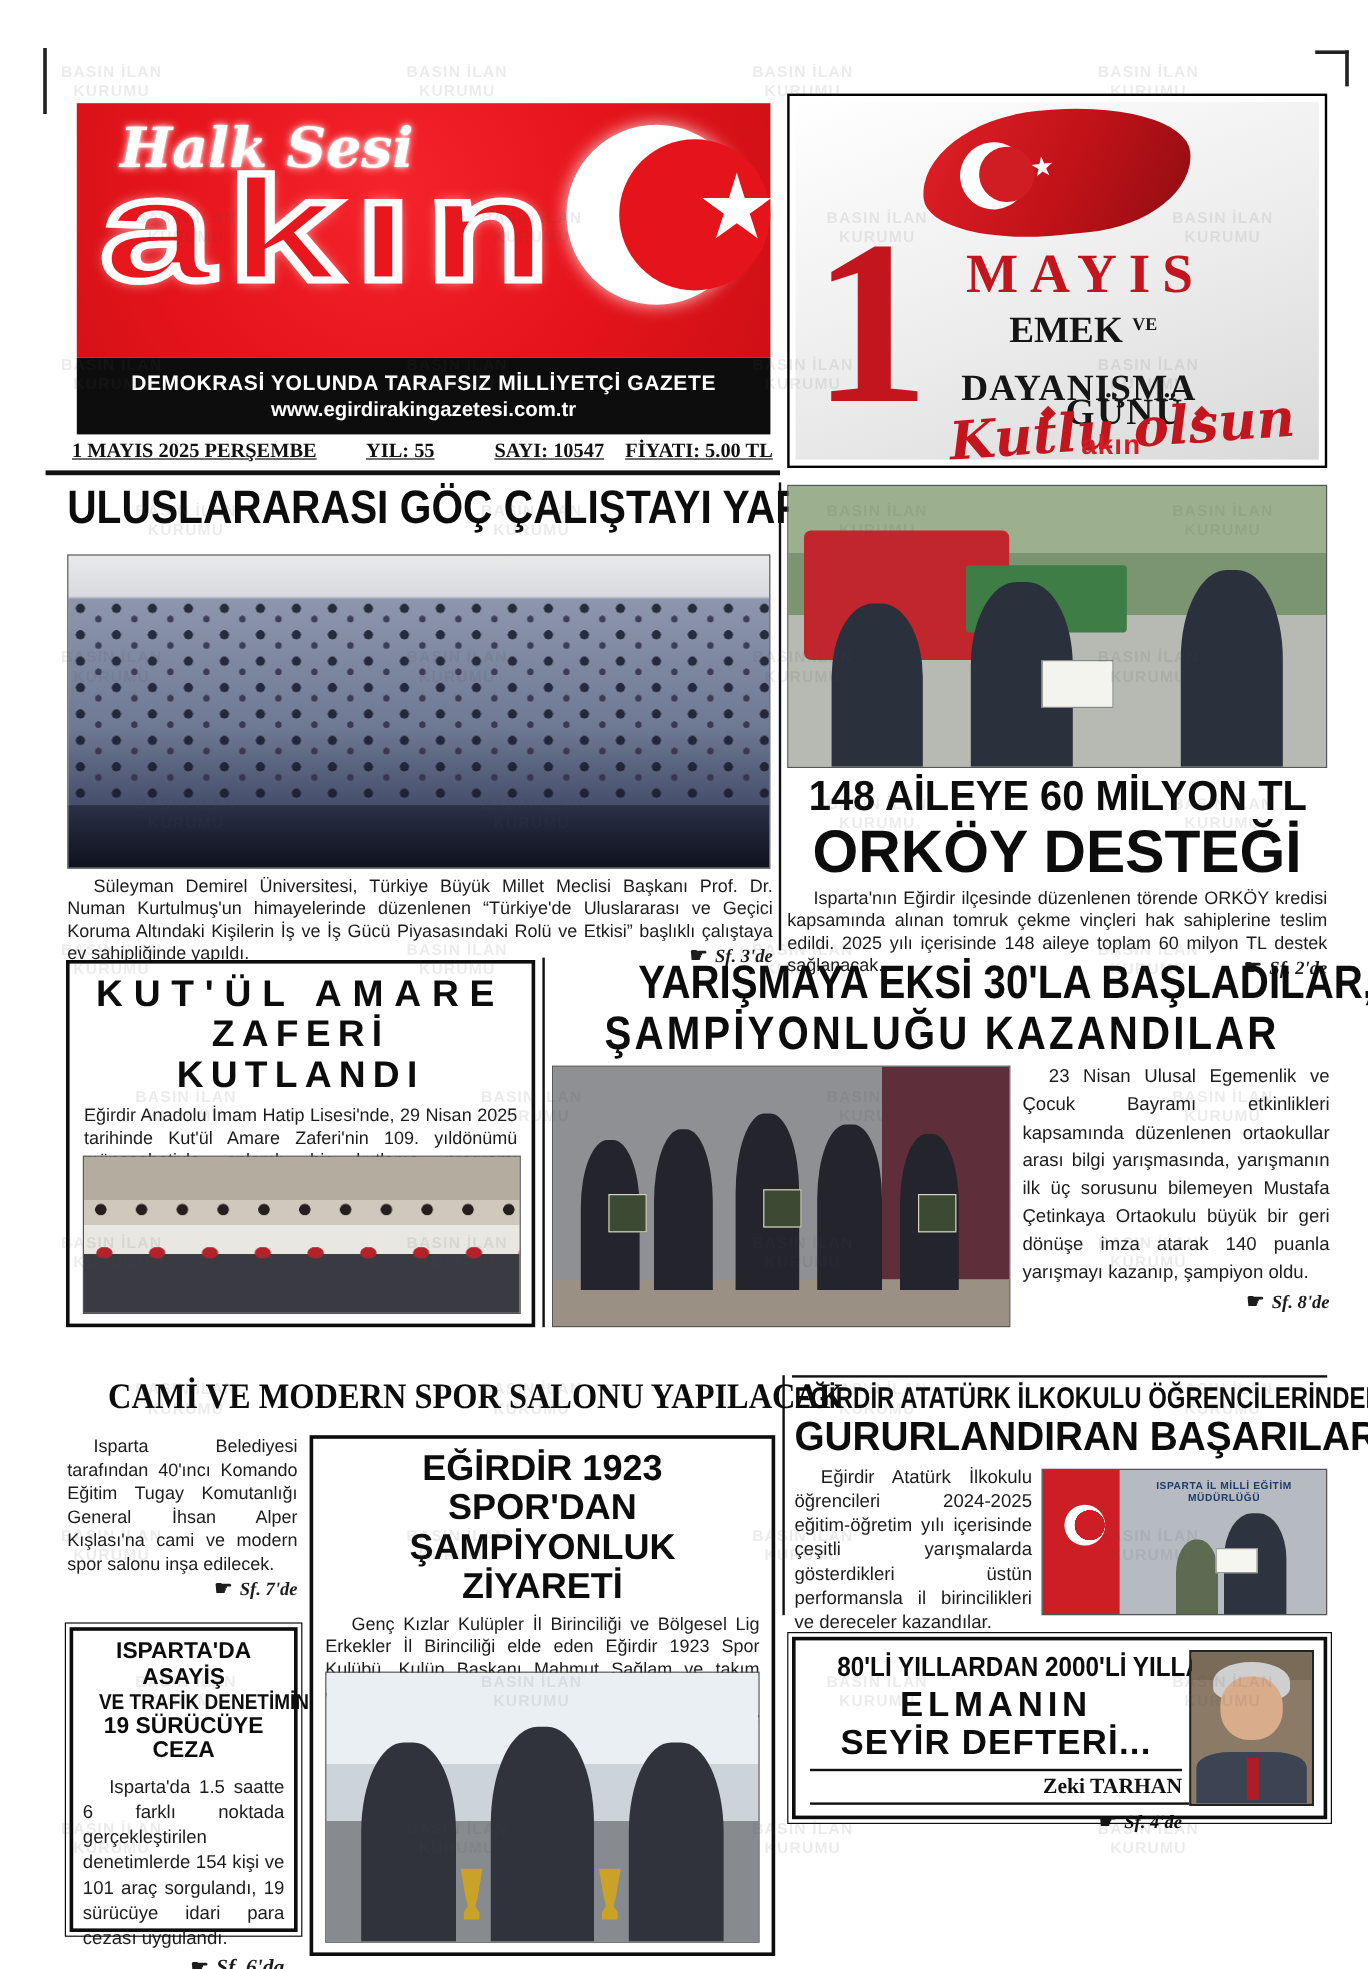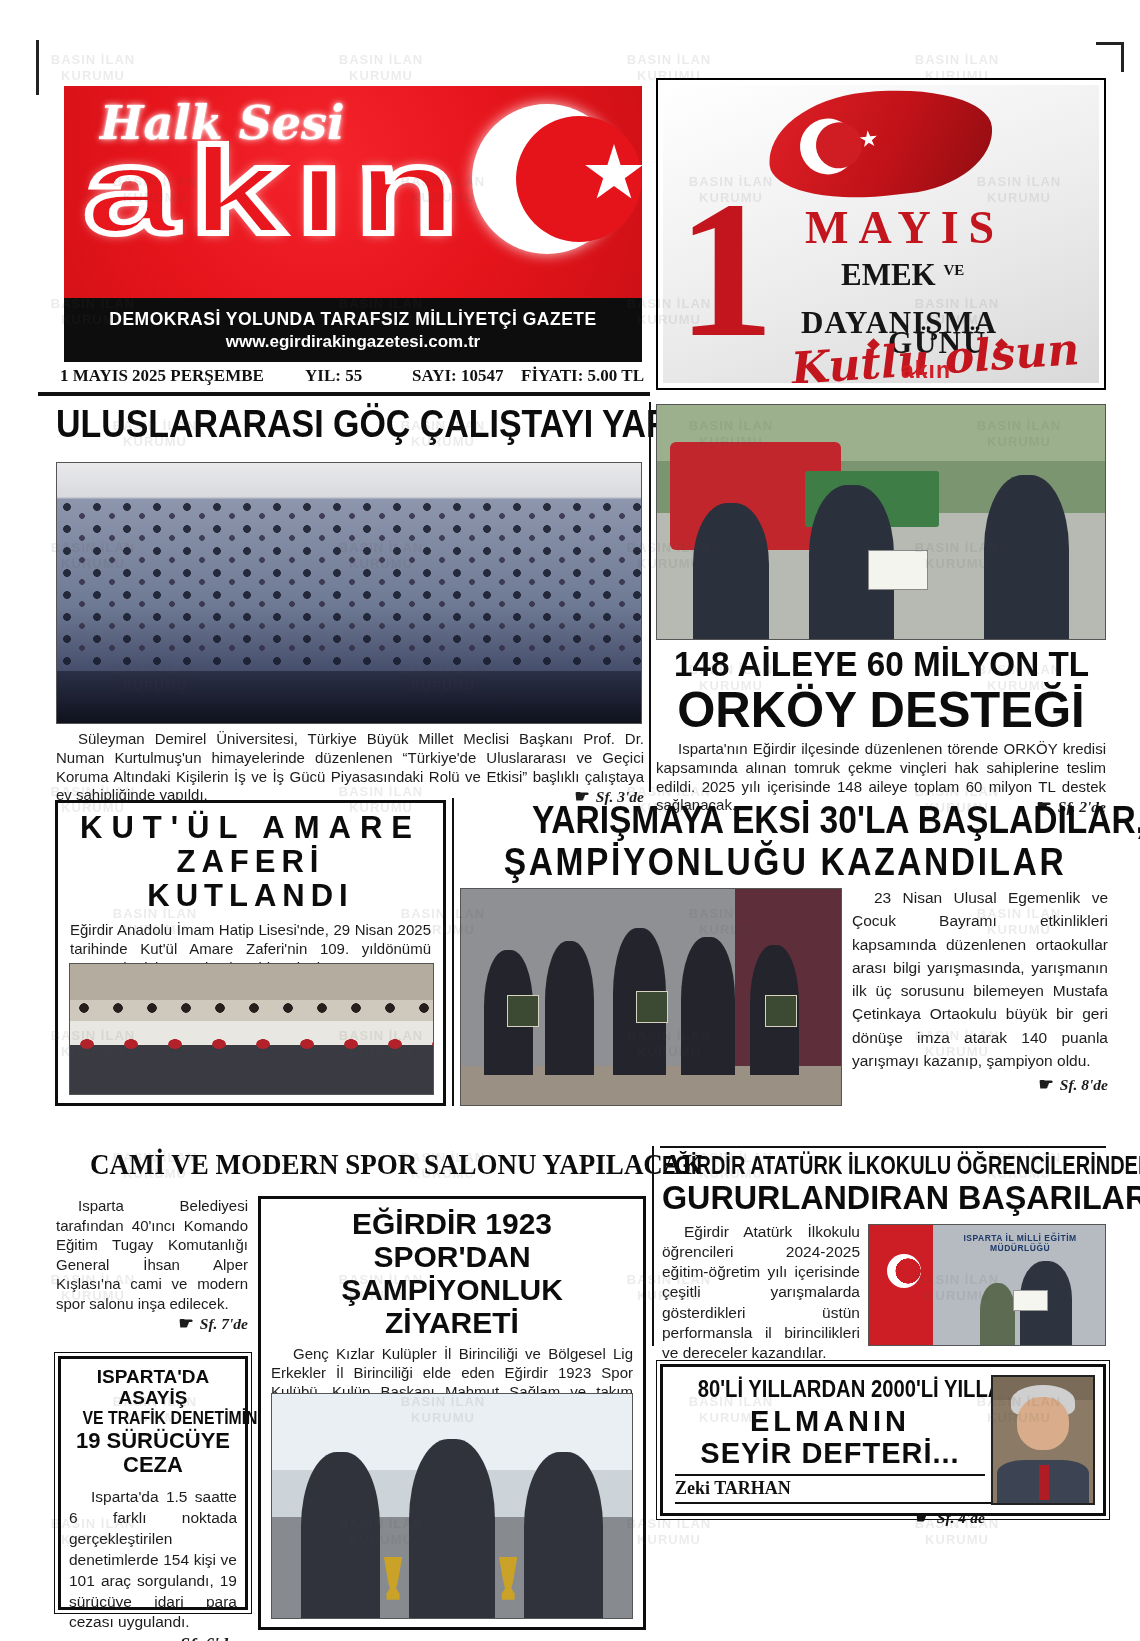--- a/index.html
+++ b/index.html
@@ -25,21 +25,21 @@
   .crescent-inner{left:452px;top:30px;width:126px;height:126px;border-radius:50%;
     background:#e5141b;}
   .m-star{left:520px;top:58px;width:60px;height:60px;background:#fff;
     clip-path:polygon(50% 0%,61% 35%,98% 35%,68% 57%,79% 91%,50% 70%,21% 91%,32% 57%,2% 35%,39% 35%);
     filter:drop-shadow(0 0 5px #fff);}
   #slogan-bar{left:64px;top:298px;width:578px;height:64px;background:#0d0d0d;color:#fff;
     display:flex;flex-direction:column;align-items:center;justify-content:center;gap:2px;}
   #slogan-bar .l1{font-weight:bold;font-size:17.5px;letter-spacing:.5px;}
   #slogan-bar .l2{font-weight:bold;font-size:17px;}
   
-  .dl{position:absolute;top:366px;font-family:"Liberation Serif",serif;font-weight:bold;font-size:17px;}
+  .dl{position:absolute;top:366px;font-family:"Liberation Serif",serif;font-weight:bold;font-size:17px;text-decoration:underline;}
   #rule-top{left:38px;top:392px;width:612px;height:4px;background:#111;}
   
   #promo{left:656px;top:78px;width:450px;height:312px;border:2px solid #000;background:#fff;padding:5px;box-sizing:border-box;}
   #promo-inner{position:absolute;inset:5px;background:linear-gradient(160deg,#ffffff 0%,#ececec 55%,#d9d9d9 100%);overflow:hidden;}
   .p-flag{left:105px;top:6px;width:225px;height:105px;background:linear-gradient(120deg,#e02027 0%,#c01218 55%,#8f0d12 100%);
     border-radius:45% 55% 40% 50%/60% 45% 55% 40%;transform:rotate(-6deg);}
   .p-cres-o{left:32px;top:22px;width:56px;height:56px;border-radius:50%;background:#fff;}
   .p-cres-i{left:48px;top:27px;width:46px;height:46px;border-radius:50%;background:#cf1d23;}
   .p-star{left:92px;top:38px;width:18px;height:18px;background:#fff;
     clip-path:polygon(50% 0%,61% 35%,98% 35%,68% 57%,79% 91%,50% 70%,21% 91%,32% 57%,2% 35%,39% 35%);}
@@ -231,21 +231,21 @@
     <span class="cond" style="transform:scaleX(.9);">CAMİ VE MODERN SPOR SALONU YAPILACAK</span>
   </div>
   <p class="abs body-txt" style="left:56px;top:1196px;width:192px;margin:0;line-height:1.3;">
     <span class="ind"></span><span>Isparta Belediyesi tarafından 40'ıncı Komando Eğitim Tugay Komutanlığı General İhsan Alper Kışlası'na cami ve modern spor salonu inşa edilecek.</span>
     <span class="pageref"><span class="hand">☛</span><span>Sf. 7'de</span></span>
   </p>
 
   <div class="nbox dbox" style="left:58px;top:1356px;width:190px;height:254px;padding:8px 8px;">
     <div class="boxhead" style="font-size:19px;">ISPARTA'DA ASAYİŞ</div>
     <div class="boxhead" style="font-size:18px;"><span class="cond" style="transform:scaleX(.88);">VE TRAFİK DENETİMİNDE</span></div>
-    <div class="boxhead" style="font-size:22px;">19 SÜRÜCÜYE CEZA</div>
+    <div class="boxhead" style="font-size:19px;">19 SÜRÜCÜYE CEZA</div>
     <p class="body-txt" style="margin:10px 0 0 0;font-size:15.5px;line-height:1.35;">
       <span class="ind"></span><span>Isparta'da 1.5 saatte 6 farklı noktada gerçekleştirilen denetimlerde 154 kişi ve 101 araç sorgulandı, 19 sürücüye idari para cezası uygulandı.</span>
       <span class="pageref" style="font-size:18px;"><span class="hand">☛</span><span>Sf. 6'da</span></span>
     </p>
   </div>
 
   <div class="nbox" style="left:258px;top:1196px;width:388px;height:434px;padding:8px 10px;">
     <div class="boxhead" style="font-size:30px;">EĞİRDİR 1923 SPOR'DAN</div>
     <div class="boxhead" style="font-size:30px;">ŞAMPİYONLUK ZİYARETİ</div>
     <p class="body-txt" style="margin:6px 0 0 0;">
@@ -280,21 +280,21 @@
     <div class="girl"></div>
     <div class="cert"></div>
   </div>
 
   <div class="nbox dbox" style="left:660px;top:1364px;width:446px;height:152px;padding:10px 12px;">
     <div class="boxhead" style="width:310px;font-size:23px;">
       <span class="cond" style="transform:scaleX(.88);">80'Lİ YILLARDAN 2000'Lİ YILLARA</span>
     </div>
     <div class="boxhead" style="width:310px;font-size:29px;letter-spacing:4px;margin-top:4px;">ELMANIN</div>
     <div class="boxhead" style="width:310px;font-size:29px;letter-spacing:1px;border-bottom:2px solid #111;padding-bottom:4px;">SEYİR DEFTERİ...</div>
-    <div style="width:310px;text-align:left;font-family:'Liberation Serif',serif;font-weight:bold;font-size:18px;border-bottom:2px solid #111;padding:2px 6px 3px 0;">Zeki TARHAN</div>
+    <div style="width:310px;text-align:right;font-family:'Liberation Serif',serif;font-weight:bold;font-size:18px;border-bottom:2px solid #111;padding:2px 6px 3px 0;">Zeki TARHAN</div>
     <div style="width:310px;text-align:right;padding-top:3px;">
       <span class="pageref" style="float:none;"><span class="hand">☛</span><span>Sf. 4'de</span></span>
     </div>
     <div class="photo ph-port" style="right:8px;top:8px;width:104px;height:130px;border:2px solid #222;">
       <div class="hair"></div>
       <div class="face"></div>
       <div class="suit"></div>
       <div class="tie"></div>
     </div>
   </div>

